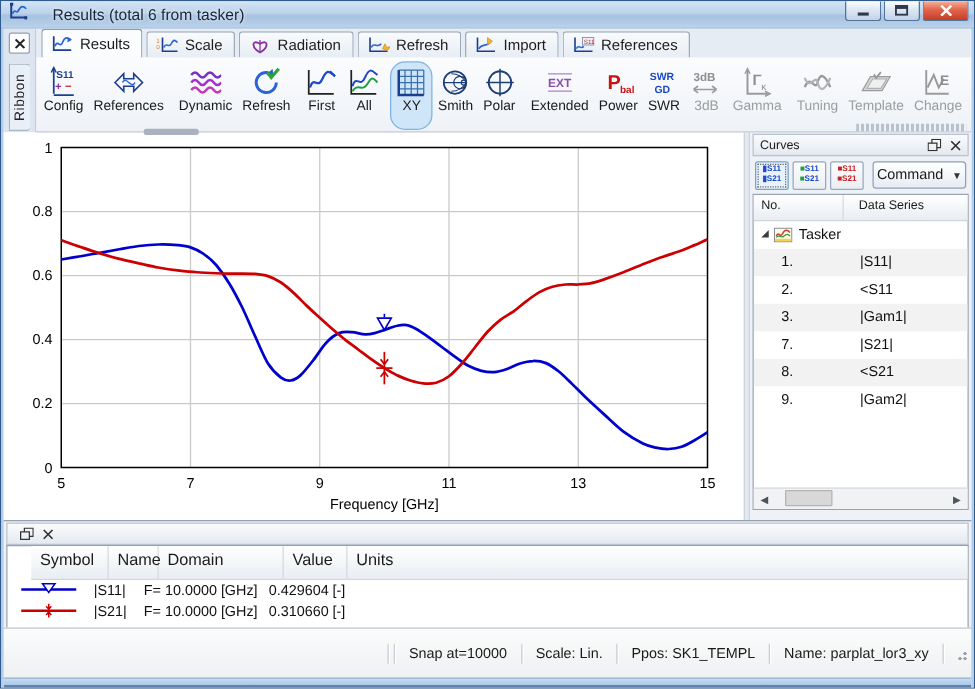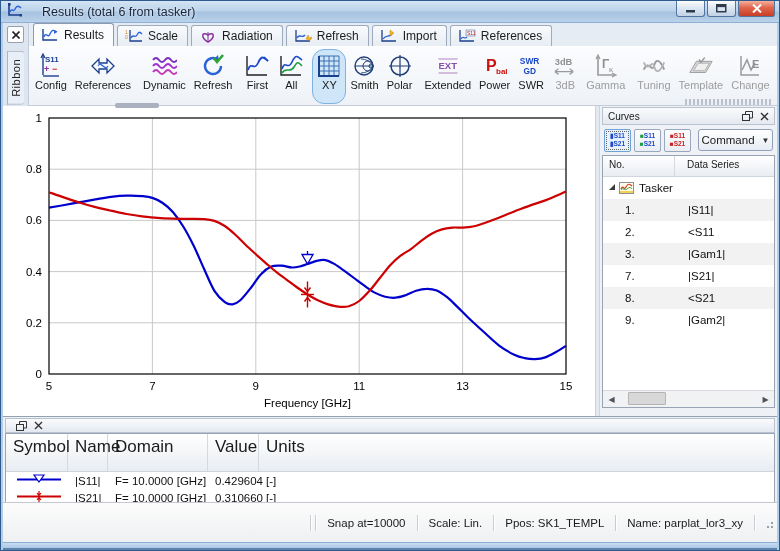--- a/index.html
+++ b/index.html
@@ -59,21 +59,21 @@
   .ct-tree { display:flex; height:22px; align-items:center; font-size:11.5px; color:#111; }
   .tree-arrow { width:0; height:0; border-bottom:6px solid #3c3c3c; border-left:6px solid transparent; margin:0 4px 2px 6px; }
   .hscroll { height:17px; background:#f1f2f4; border-top:1px solid #d7dae0; display:flex; align-items:center; flex:none; }
   .hs-arrow { width:17px; height:16px; display:flex; align-items:center; justify-content:center; font-size:8px; color:#4e545e; }
   .hs-track { flex:1; height:16px; position:relative; }
   .hs-thumb { position:absolute; left:8px; top:1px; width:38px; height:13px; background:#d8d8d8; border:1px solid #b4b4b4; border-radius:1px; }
 
   
   .values-panel { height:86px; background:#eef1f5; border-top:1px solid #95a0b0; display:flex; flex-direction:column; padding:1px 2px 0 2px; }
   .values-table { flex:1; background:#fff; border:1px solid #98a3b3; border-bottom:none; display:flex; flex-direction:column; }
-  .vt-header { display:flex; height:38px; background:linear-gradient(#ffffff,#e9edf2); border-bottom:1px solid #cfd5dd; font-size:17px; color:#1b1b1b; }
+  .vt-header { display:flex; height:27px; background:linear-gradient(#ffffff,#e9edf2); border-bottom:1px solid #cfd5dd; font-size:13px; color:#1b1b1b;margin-left:19px; }
   .vt-header > div { padding:3px 0 0 7px; border-right:1px solid #d4d9e0; }
   .vt-header > div:last-child { border-right:none; }
   .vt-row { display:flex; height:17px; align-items:center; font-size:11.5px; color:#111; }
   .vt-row > div { padding-left:7px; }
   .col-sym { width:62px; }
   .col-name { width:40px; }
   .col-dom { width:100px; }
   .col-val { width:51px; }
   .col-units { flex:1; }
   .vt-row .col-sym { padding-left:10px; }

